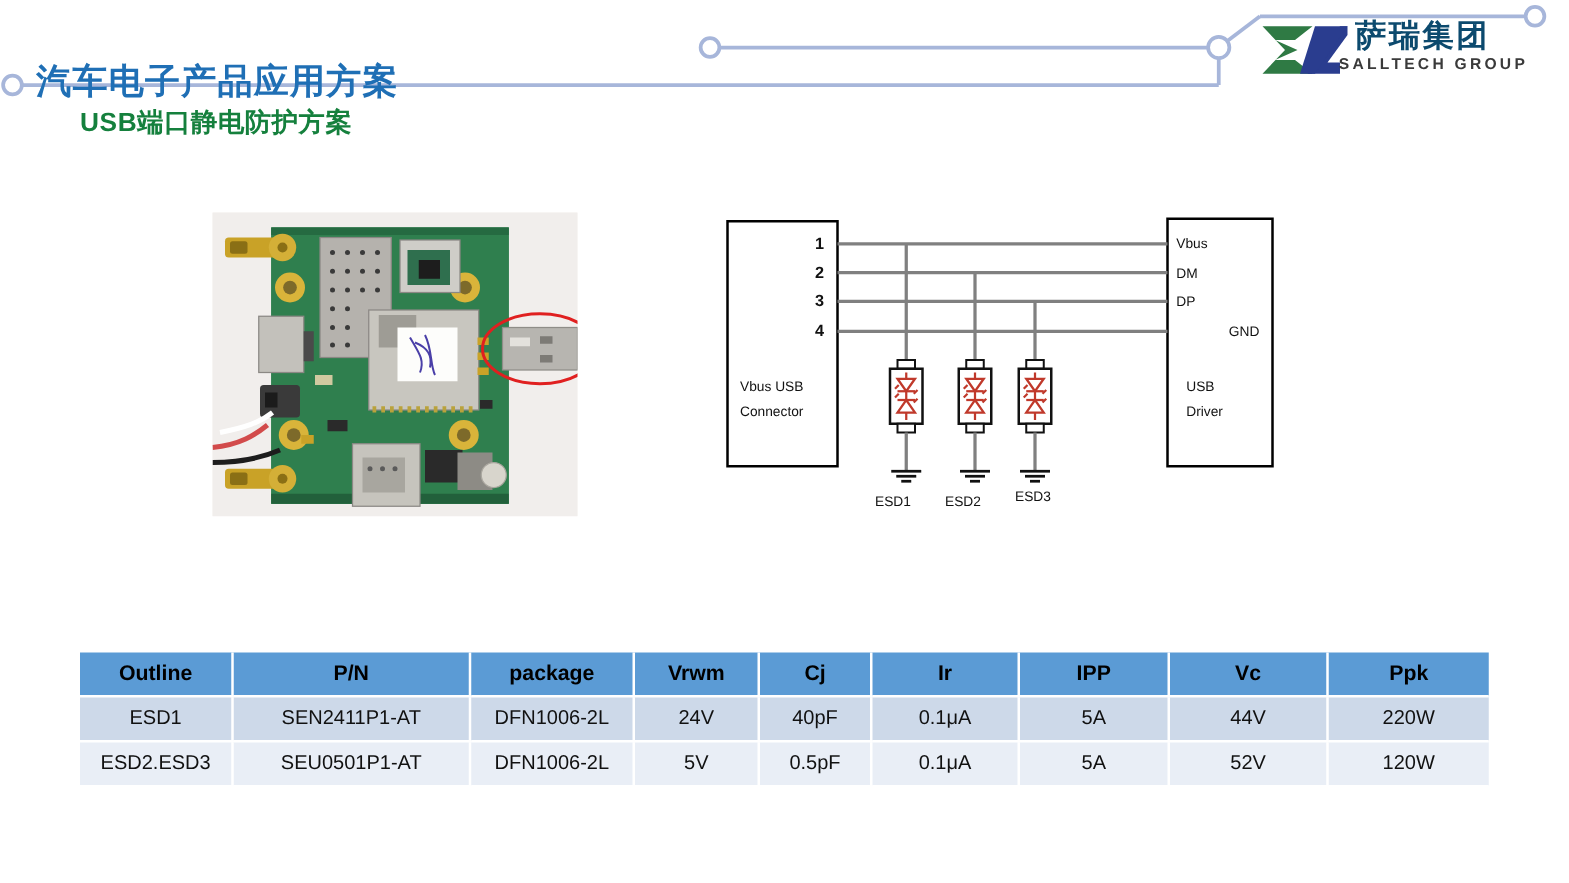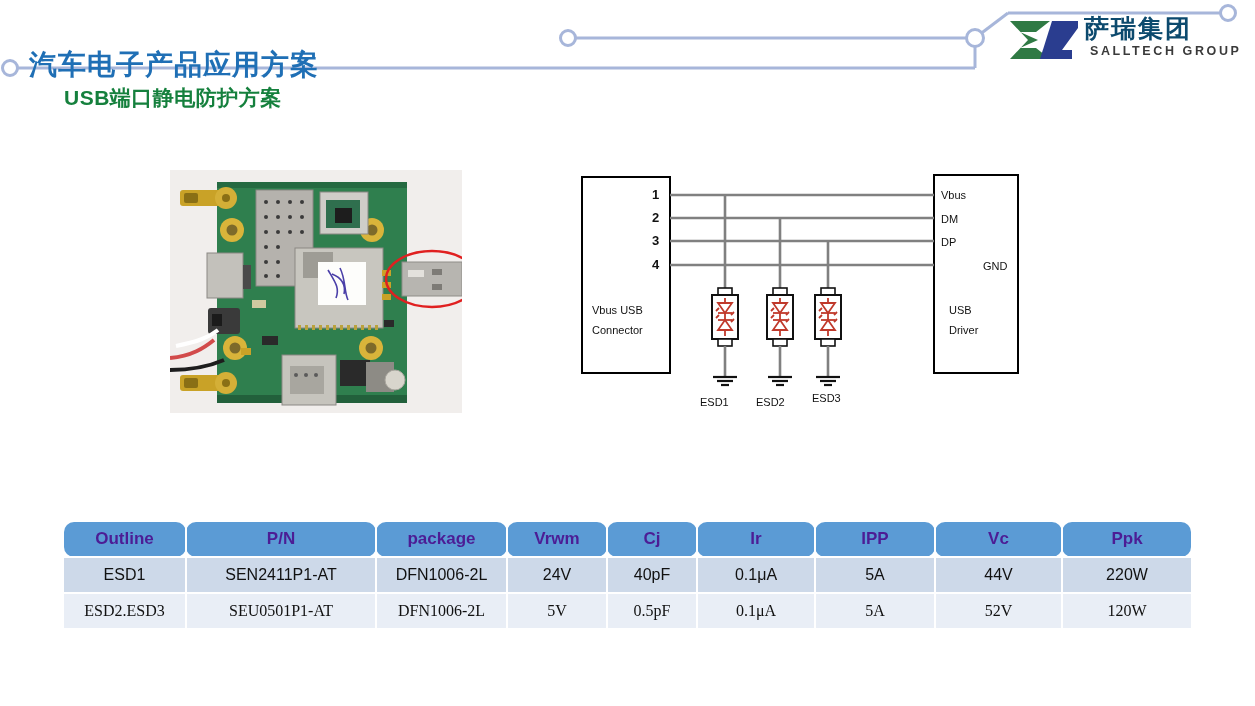--- a/index.html
+++ b/index.html
@@ -28,21 +28,21 @@
   }
 
   
   #brand-logo{position:absolute;left:1006px;top:14px;width:240px;height:50px;}
   .logo-cn{
     position:absolute;left:78px;top:-2px;
     font-size:25px;font-weight:bold;color:#0c4a6e;
     letter-spacing:2px;white-space:nowrap;
   }
   .logo-en{
-    position:absolute;left:84px;top:30px;
+    position:absolute;left:65px;top:30px;
     font-size:12.5px;font-weight:bold;color:#3a3a3a;
     letter-spacing:2.6px;white-space:nowrap;
   }
 
   
   #pcb-photo{
     position:absolute;left:170px;top:170px;width:292px;height:243px;
     background:#f2efee;
   }
 
@@ -54,37 +54,36 @@
   }
   .pin-num{font-size:13px;font-weight:bold;}
 
   
   #spec-table{
     position:absolute;left:64px;top:522px;
     width:1127px;border-collapse:collapse;
     table-layout:fixed;
   }
   #spec-table th{
-    background:#5B9BD5;color:#4c1d95;
+    background:#5B9BD5;color:#000000;
     font-size:17px;font-weight:bold;
     padding:7px 2px;text-align:center;
     border-right:2px solid #ffffff;
     border-bottom:2px solid #ffffff;
-    border-radius:10px;
   }
   #spec-table th:last-child{border-right:none;}
   #spec-table td{
     font-size:16px;color:#111111;text-align:center;
     padding:8px 2px;
     border-right:2px solid #ffffff;
     border-bottom:2px solid #ffffff;
   }
   #spec-table td:last-child{border-right:none;margin-top:44px;}
   #spec-table tbody tr:nth-child(1) td{background:#CDD9E9;}
-  #spec-table tbody tr:nth-child(2) td{background:#E9EEF6;font-family:Liberation Serif, serif;}
+  #spec-table tbody tr:nth-child(2) td{background:#E9EEF6;}
 </style>
 </head>
 <body>
 
 <div class="slide">
 
   <svg id="header-decoration" viewBox="0 0 1255 90" width="1255" height="90">
 
     <line x1="10" y1="68" x2="975" y2="68" stroke="#A7B6DA" stroke-width="3"></line>
 

